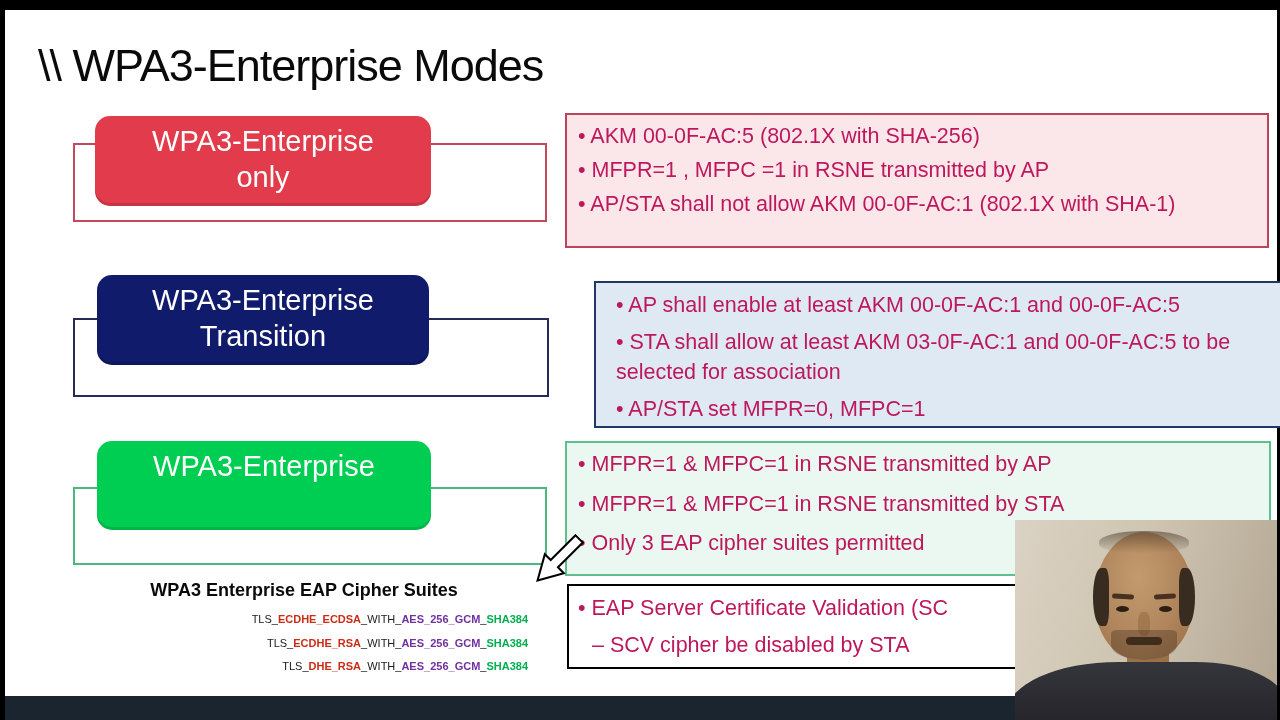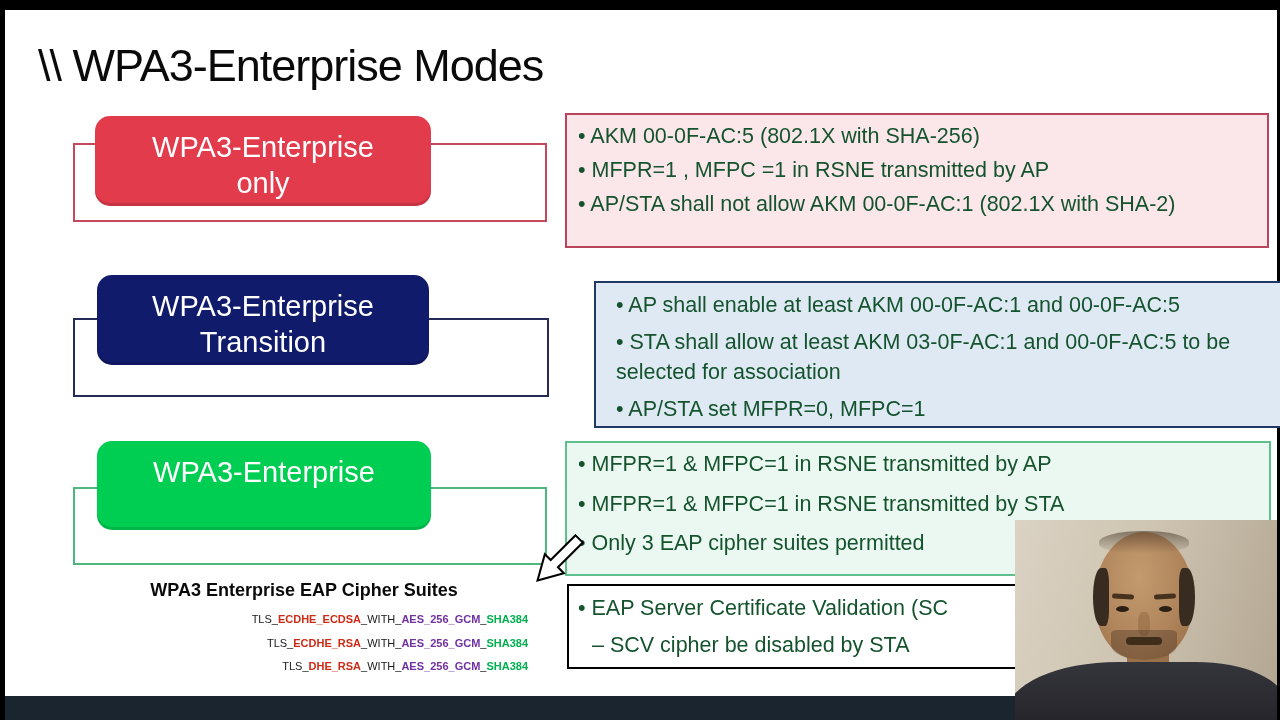--- a/index.html
+++ b/index.html
@@ -10,28 +10,28 @@
 
   .slide-title{position:absolute;left:33px;top:30px;font-size:45px;color:#0a0a0a;
                letter-spacing:-1px;white-space:nowrap;}
 
   .outline{position:absolute;background:#fff;border:2px solid;box-sizing:border-box;}
   .outline.o1{left:68px;top:133px;width:474px;height:79px;border-color:var(--mode1-outline);}
   .outline.o2{left:68px;top:308px;width:476px;height:79px;border-color:var(--mode2-outline);}
   .outline.o3{left:68px;top:477px;width:474px;height:78px;border-color:var(--mode3-outline);}
 
   .mode-label{position:absolute;border-radius:15px;color:#fff;text-align:center;
-              font-size:29px;line-height:1.24;padding-top:14px;box-sizing:border-box;
+              font-size:29px;line-height:1.24;padding-top:8px;box-sizing:border-box;
               box-shadow:inset 0 -3px 0 rgba(0,0,0,0.12);}
   .mode-label.m1{left:90px;top:106px;width:336px;height:90px;background:var(--mode1-fill);}
   .mode-label.m2{left:92px;top:265px;width:332px;height:90px;background:var(--mode2-fill);}
   .mode-label.m3{left:92px;top:431px;width:334px;height:89px;background:var(--mode3-fill);}
 
   .bul{position:absolute;box-sizing:border-box;border:2px solid;overflow:hidden;
-       font-size:21.5px;color:#14532d;padding:7px 10px 2px 11px;}
+       font-size:21.5px;color:#be185d;padding:7px 10px 2px 11px;}
   .bul p{margin:0 0 5px;line-height:1.36;}
   .bul p::before{content:"• ";}
   .bul.bx1{left:560px;top:103px;width:704px;height:135px;
            background:var(--mode1-box-bg);border-color:var(--mode1-box-border);}
   .bul.bx2{left:589px;top:271px;width:706px;height:147px;
            background:var(--mode2-box-bg);border-color:var(--mode2-box-border);padding-left:20px;}
   .bul.bx2 p{margin-bottom:7px;line-height:1.4;}
   .bul.bx3{left:560px;top:431px;width:706px;height:135px;
            background:var(--mode3-box-bg);border-color:var(--mode3-box-border);}
   .bul.bx3 p{margin-bottom:10px;line-height:1.38;}
@@ -88,21 +88,21 @@
     <div class="slide-title">\\ WPA3-Enterprise Modes</div>
 
     <div class="outline o1"></div>
     <div class="mode-label m1">
       <div>WPA3-Enterprise</div>
       <div>only</div>
     </div>
     <div class="bul bx1">
       <p>AKM 00-0F-AC:5 (802.1X with SHA-256)</p>
       <p>MFPR=1 , MFPC =1 in RSNE transmitted by AP</p>
-      <p>AP/STA shall not allow AKM 00-0F-AC:1 (802.1X with SHA-2)</p>
+      <p>AP/STA shall not allow AKM 00-0F-AC:1 (802.1X with SHA-1)</p>
     </div>
 
     <div class="outline o2"></div>
     <div class="mode-label m2">
       <div>WPA3-Enterprise</div>
       <div>Transition</div>
     </div>
     <div class="bul bx2">
       <p>AP shall enable at least AKM 00-0F-AC:1 and 00-0F-AC:5</p>
       <p>STA shall allow at least AKM 03-0F-AC:1 and 00-0F-AC:5 to be selected for association</p>

